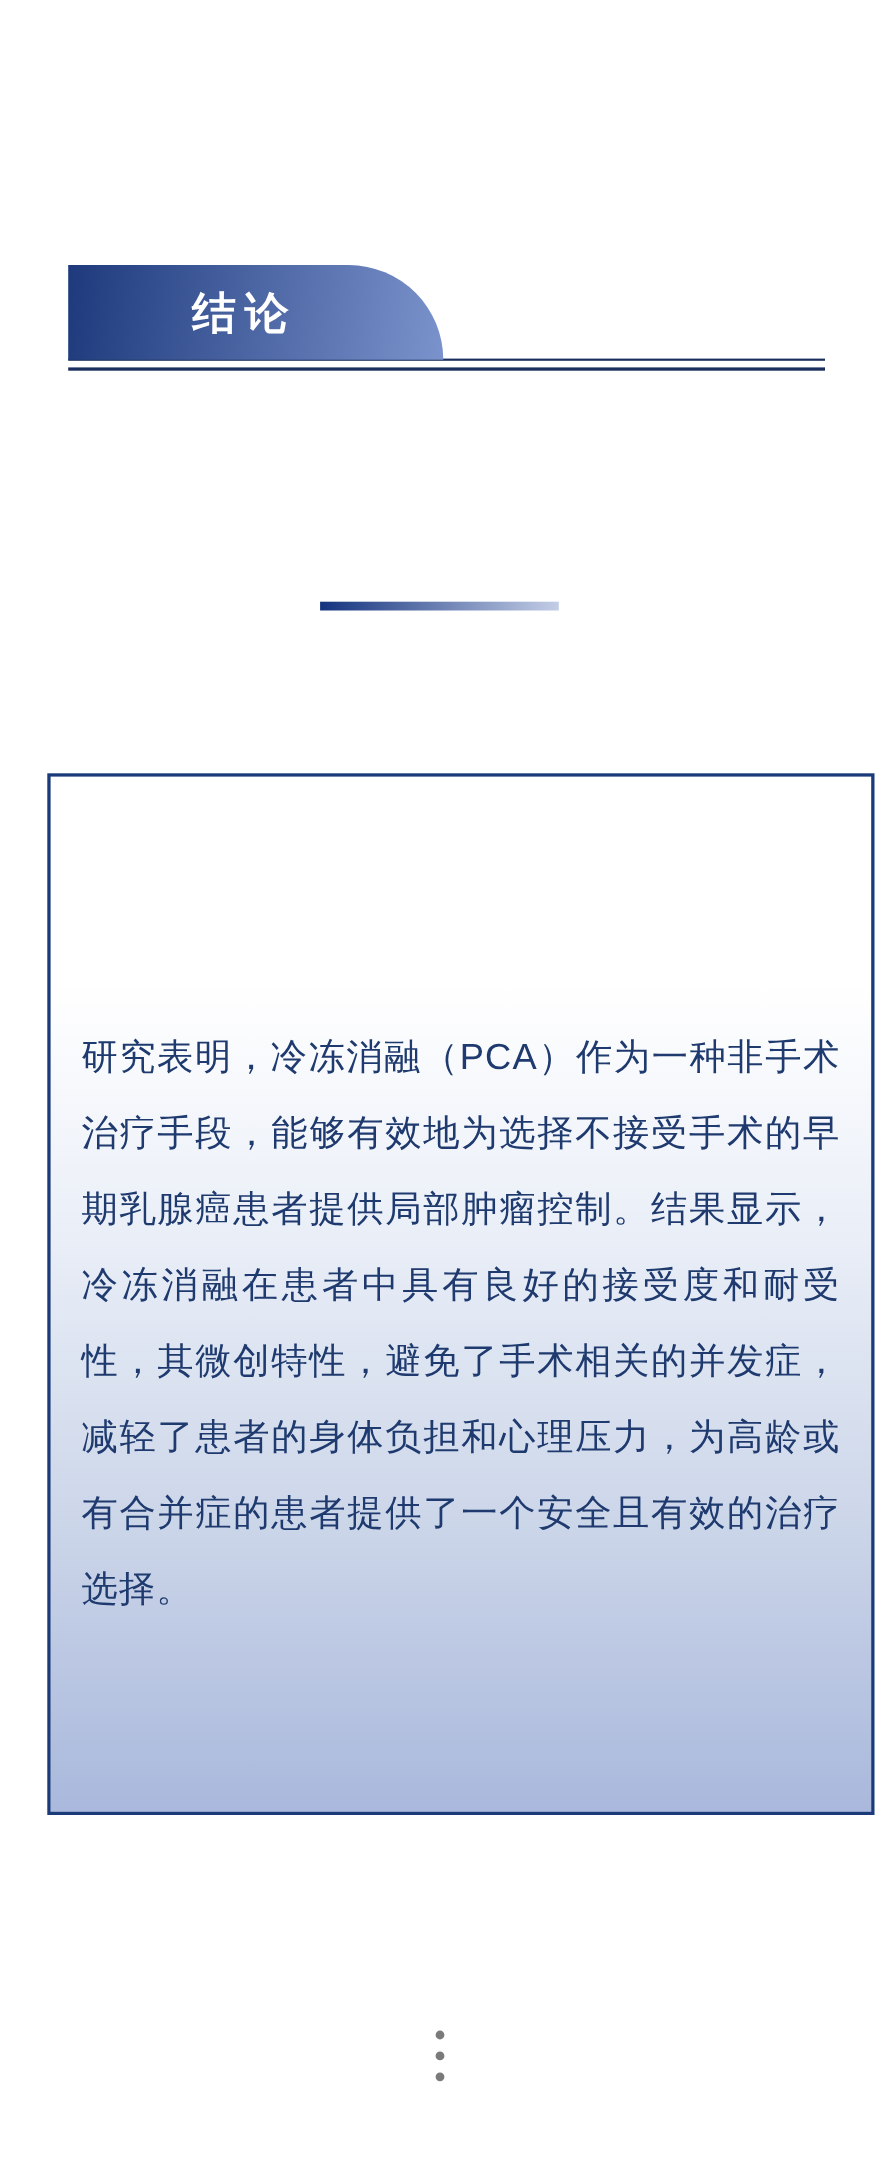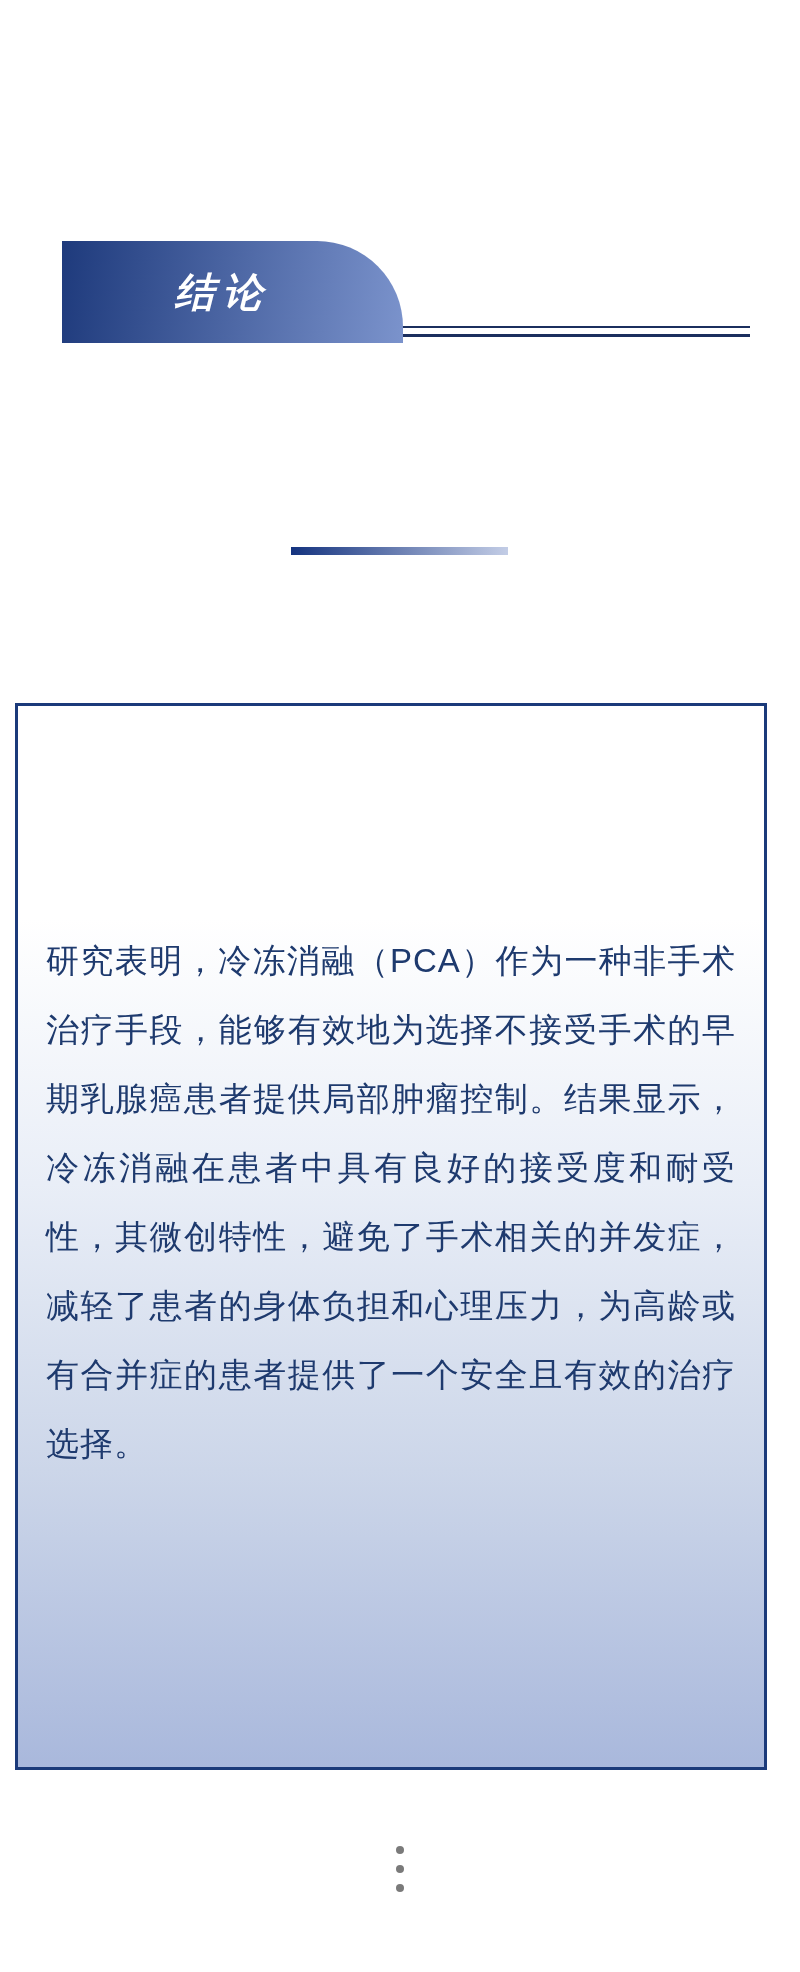--- a/index.html
+++ b/index.html
@@ -15,30 +15,29 @@
     background: #ffffff;
     overflow: hidden;
   }
 
   
   .banner {
     position: absolute;
     left: 62px;
     top: 241px;
     width: 341px;
-    height: 102px;
+    height: 86px;
     border-top-right-radius: 86px;
     background: linear-gradient(97deg,
       var(--banner-start, #1e3a7c) 0%,
       var(--banner-end, #7b93cc) 100%);
     display: flex;
     align-items: center;
     justify-content: center;
     z-index: 2;
-    font-style: italic;
   }
   .banner-title {
     color: #ffffff;
     font-family: "Liberation Serif", "DejaVu Serif", serif;
     font-size: 40px;
     font-weight: bold;
     letter-spacing: 8px;
     padding-left: 8px; 
     margin-right: 28px;
   }
@@ -94,24 +93,24 @@
     width: 217px;
     height: 8px;
     background: linear-gradient(90deg,
       var(--bar-start, #14337f) 0%,
       var(--bar-end, #c3cde6) 100%);
   }
 
   
   .conclusion-box {
     position: absolute;
-    left: 15px;
+    left: 43px;
     top: 703px;
     width: 752px;
-    height: 1067px;
+    height: 947px;
     box-sizing: border-box;
     border: 3px solid var(--box-border, #1b3a7a);
     background: linear-gradient(180deg,
       var(--box-bg-top, #ffffff) 0%,
       var(--box-bg-top, #ffffff) 20%,
       #e9eef7 45%,
       #ccd6e9 72%,
       var(--box-bg-bottom, #a9b8dc) 100%);
   }
   .conclusion-text {

